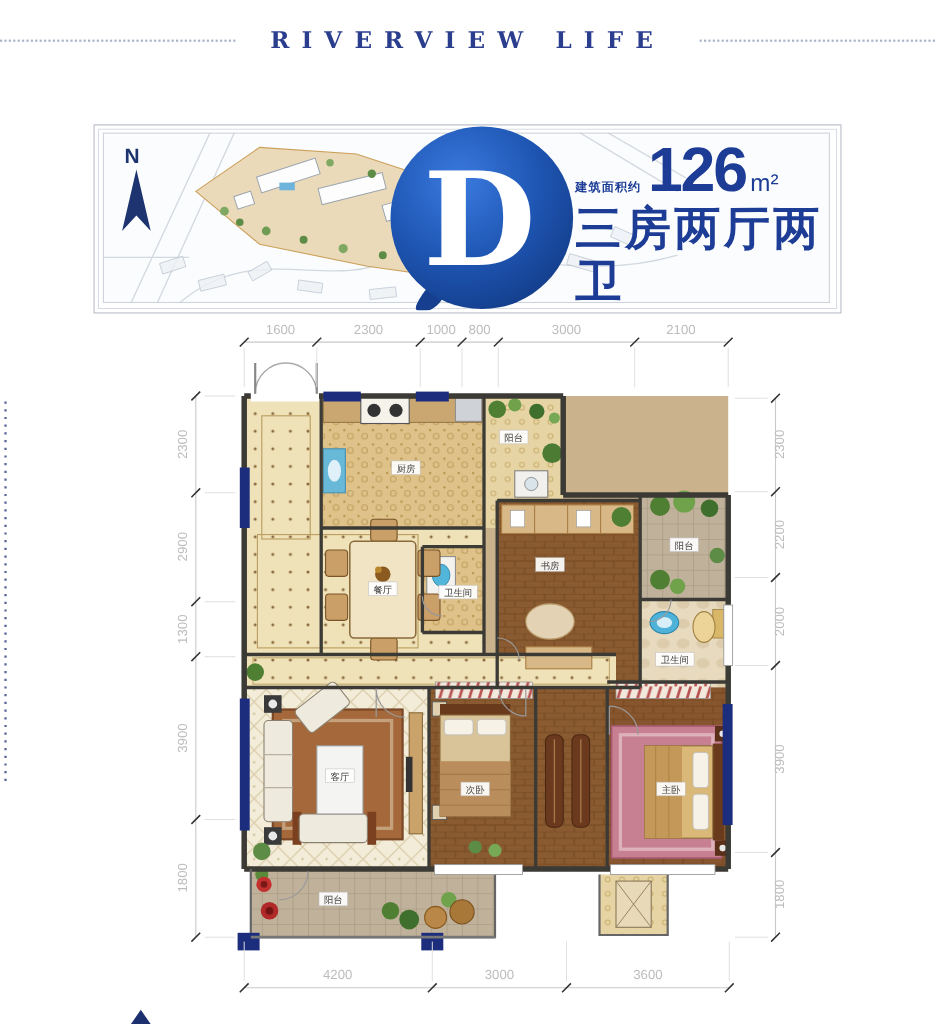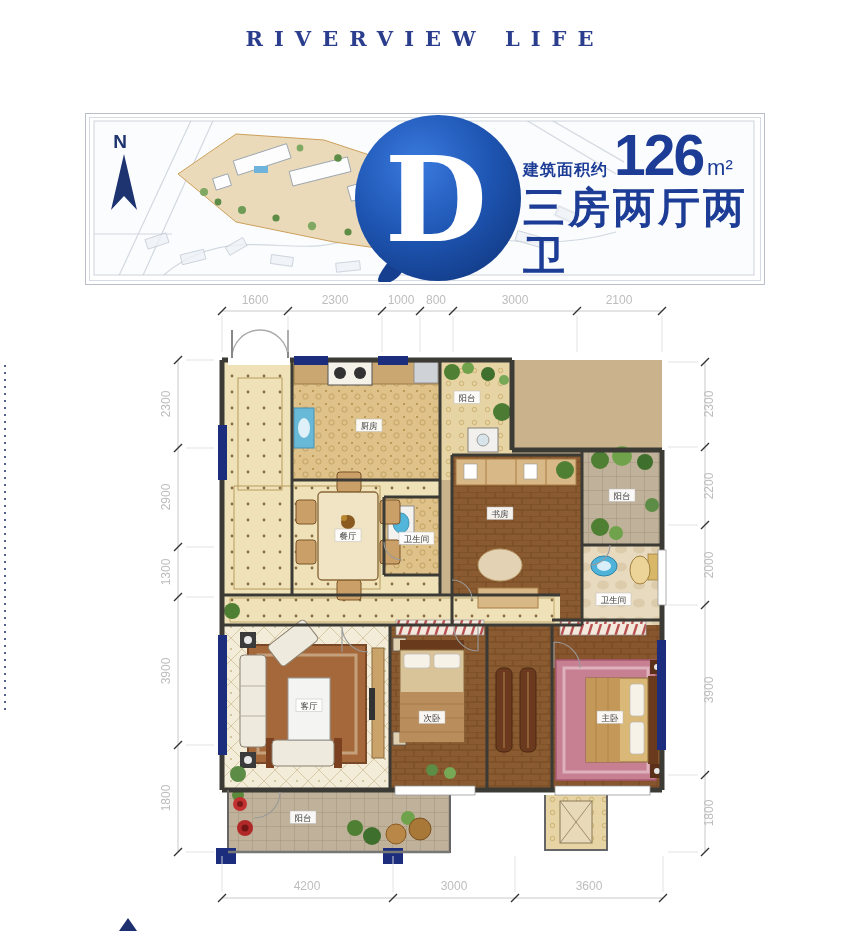--- a/index.html
+++ b/index.html
@@ -1,29 +1,29 @@
 <!DOCTYPE html>
 <html><head>
 <meta charset="utf-8">
 <style>
   html,body{margin:0;padding:0;background:#fff;}
   body{width:850px;height:931px;position:relative;overflow:hidden;
        font-family:"Liberation Sans",sans-serif;}
   
-  .header{position:absolute;top:24px;left:0;width:850px;display:flex;align-items:center;flex-direction:column;}
+  .header{position:absolute;top:24px;left:0;width:850px;display:flex;align-items:center;}
   .hline{flex:1;border-top:2px dotted #aab3cd;height:0;}
   .htitle{margin:0 32px;font-family:"DejaVu Serif",serif;font-size:21px;font-weight:600;
           letter-spacing:11px;color:#2b3e8e;white-space:nowrap;}
   
   .banner{position:absolute;left:85px;top:113px;width:678px;height:170px;background:#fff;
           border:1px solid #b9bec9;box-shadow:inset 0 0 0 3px #fff,inset 0 0 0 4px #d7dbe3;}
   .banner svg{position:absolute;left:0;top:0;}
   .btext{position:absolute;left:437px;top:14px;color:#1c3c96;width:240px;}
   .brow1{display:flex;align-items:baseline;}
-  .area-label{font-size:16px;font-weight:bold;letter-spacing:1px;}
+  .area-label{font-size:11px;font-weight:bold;letter-spacing:1px;}
   .area-value{font-size:57px;font-weight:700;letter-spacing:-2px;line-height:.95;margin:0 4px 0 6px;}
   .area-unit{font-size:22px;font-weight:normal;}
   .brow2{font-size:42px;font-weight:800;letter-spacing:3px;margin-top:2px;line-height:1.15;}
   .brow3{font-size:23px;margin-top:5px;letter-spacing:0.5px;white-space:nowrap;}
   .brow3 .no{font-weight:800;}
   .brow3 .code{font-weight:600;margin-left:6px;}
   
   .plan{position:absolute;left:0;top:285px;}
   .dim{font:12px "Liberation Sans",sans-serif;fill:#bdbdbd;text-anchor:middle;}
   .rlabel{font:8.5px "Liberation Sans",sans-serif;fill:#3c3c3c;text-anchor:middle;}

